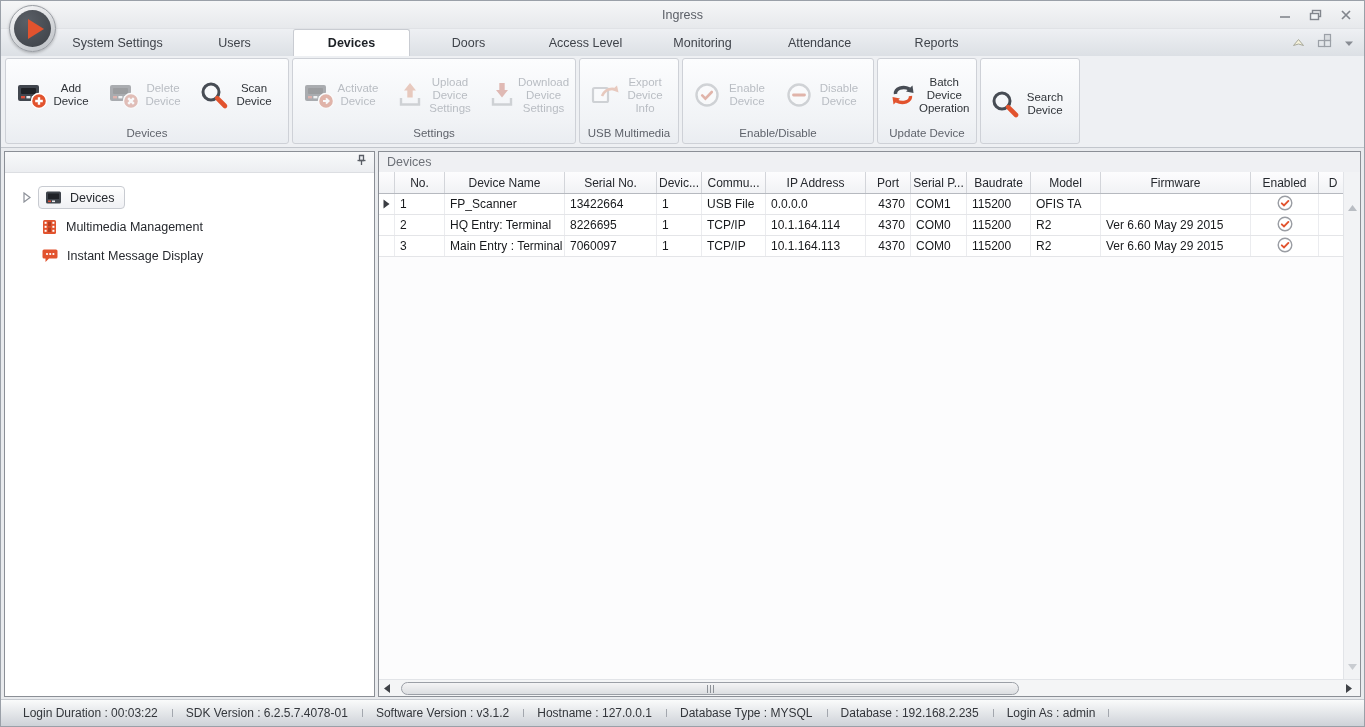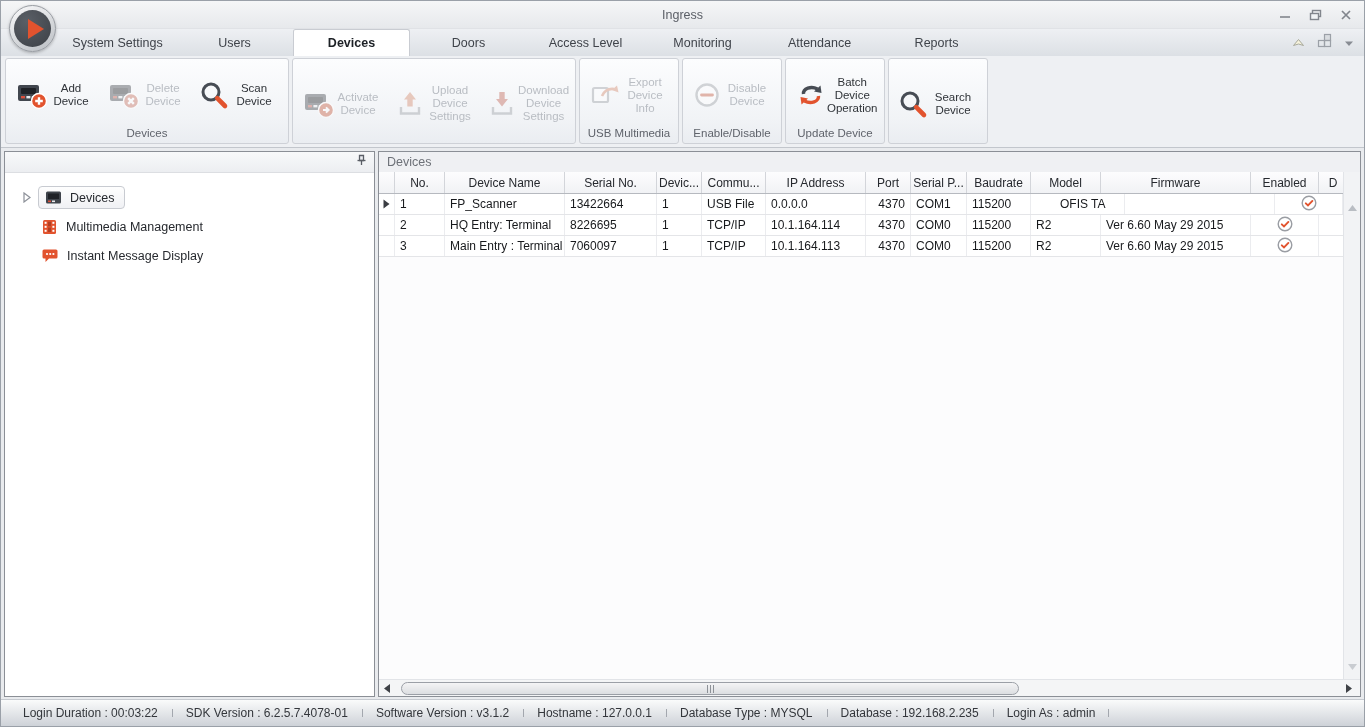--- a/index.html
+++ b/index.html
@@ -229,38 +229,48 @@
           <div class="rbtn disabled">
             <span class="icon">
               <svg width="32" height="30" viewBox="0 0 32 30">
                 <polygon points="16,17.5 10,10 13.3,10 13.3,3 18.7,3 18.7,10 22,10" fill="#d95f4a"></polygon>
                 <path d="M7 18 v6.5 h18 v-6.5" fill="none" stroke="#9ba0a7" stroke-width="2.4"></path>
               </svg>
             </span>
             <span class="lbl">Download Device Settings</span>
           </div>
         </div>
+        <div class="rgroup-label">Settings</div>
       </div>
       <div class="rgroup">
         <div class="rgroup-buttons">
           <div class="rbtn disabled">
             <span class="icon">
               <svg width="32" height="30" viewBox="0 0 32 30">
                 <rect x="4" y="8" width="15" height="14" rx="1.5" fill="#fff" stroke="#9ba0a7" stroke-width="2.2"></rect>
                 <path d="M13 16 C16 9.5 21 8.5 25 9" fill="none" stroke="#e8855f" stroke-width="2.6"></path>
                 <polygon points="28,5.5 29.5,12.5 22.8,10" fill="#e8855f"></polygon>
               </svg>
             </span>
             <span class="lbl">Export Device Info</span>
           </div>
         </div>
         <div class="rgroup-label">USB Multimedia</div>
       </div>
       <div class="rgroup">
         <div class="rgroup-buttons">
+          <div class="rbtn disabled">
+            <span class="icon">
+              <svg width="30" height="30" viewBox="0 0 30 30">
+                <circle cx="15" cy="15" r="10.5" fill="#fff" stroke="#9ba0a7" stroke-width="2.4"></circle>
+                <path d="M10.2 15.4 l3.2 3.2 l6.4 -6.6" fill="none" stroke="#e2532e" stroke-width="2.6" stroke-linecap="round"></path>
+              </svg>
+            </span>
+            <span class="lbl">Enable Device</span>
+          </div>
           <div class="rbtn disabled">
             <span class="icon">
               <svg width="30" height="30" viewBox="0 0 30 30">
                 <circle cx="15" cy="15" r="10.5" fill="#fff" stroke="#9ba0a7" stroke-width="2.4"></circle>
                 <line x1="9.5" y1="15" x2="20.5" y2="15" stroke="#e2532e" stroke-width="2.8" stroke-linecap="round"></line>
               </svg>
             </span>
             <span class="lbl">Disable Device</span>
           </div>
         </div>
@@ -389,21 +399,21 @@
               </div>
               <div class="g-cell" style="width: 50px;">1</div>
               <div class="g-cell" style="width: 120px;">FP_Scanner</div>
               <div class="g-cell" style="width: 92px;">13422664</div>
               <div class="g-cell" style="width: 45px;">1</div>
               <div class="g-cell" style="width: 64px;">USB File</div>
               <div class="g-cell" style="width: 100px;">0.0.0.0</div>
               <div class="g-cell right" style="width: 45px;">4370</div>
               <div class="g-cell" style="width: 56px;">COM1</div>
               <div class="g-cell" style="width: 64px;">115200</div>
-              <div class="g-cell" style="width: 70px; margin-left: 24px;">OFIS TA</div>
+              <div class="g-cell" style="width: 70px;">OFIS TA</div>
               <div class="g-cell" style="width: 150px;"></div>
               <div class="g-cell center" style="width: 68px;">
                 <span><svg width="16" height="16" viewBox="0 0 16 16">
                     <circle cx="8" cy="8" r="6.8" fill="#fff" stroke="#9a9da3" stroke-width="1.4"></circle>
                     <path d="M4.8 8.3 l2.2 2.2 l4.4 -4.6" fill="none" stroke="#e2532e" stroke-width="1.9" stroke-linecap="round"></path>
                   </svg></span>
               </div>
               <div class="g-cell" style="width: 28px; border-right: none;"></div>
             </div>
             <div class="grid-row">

